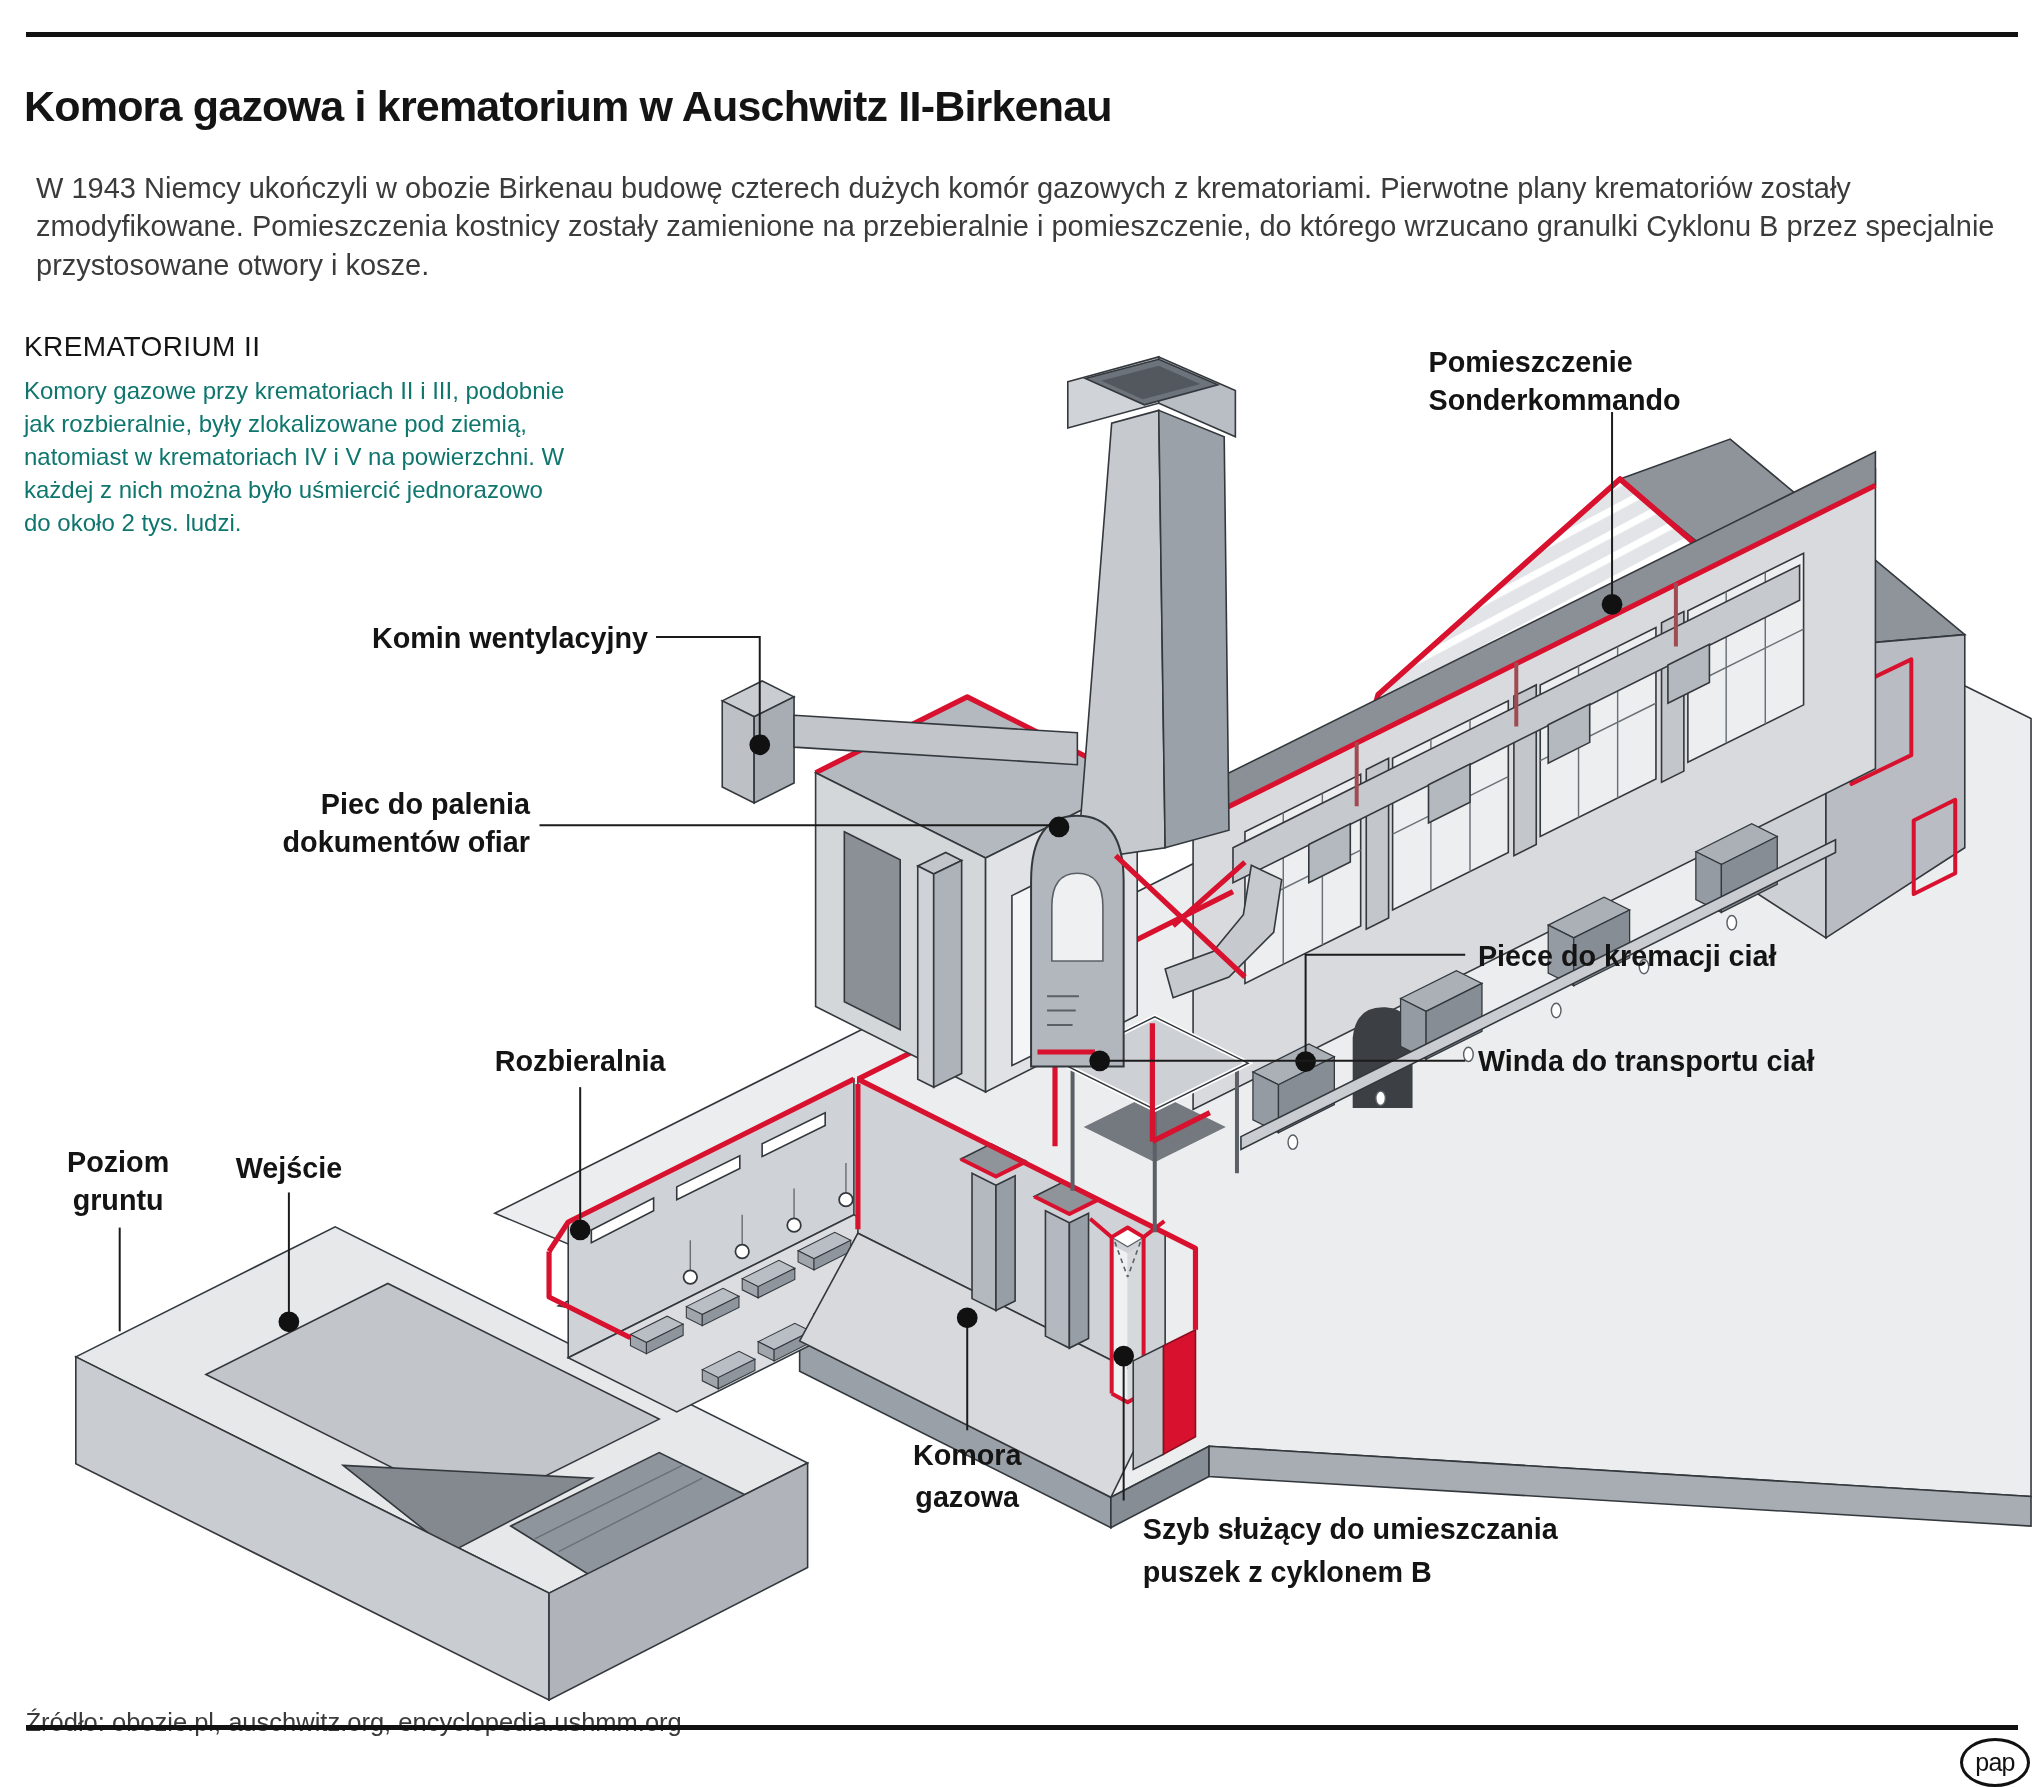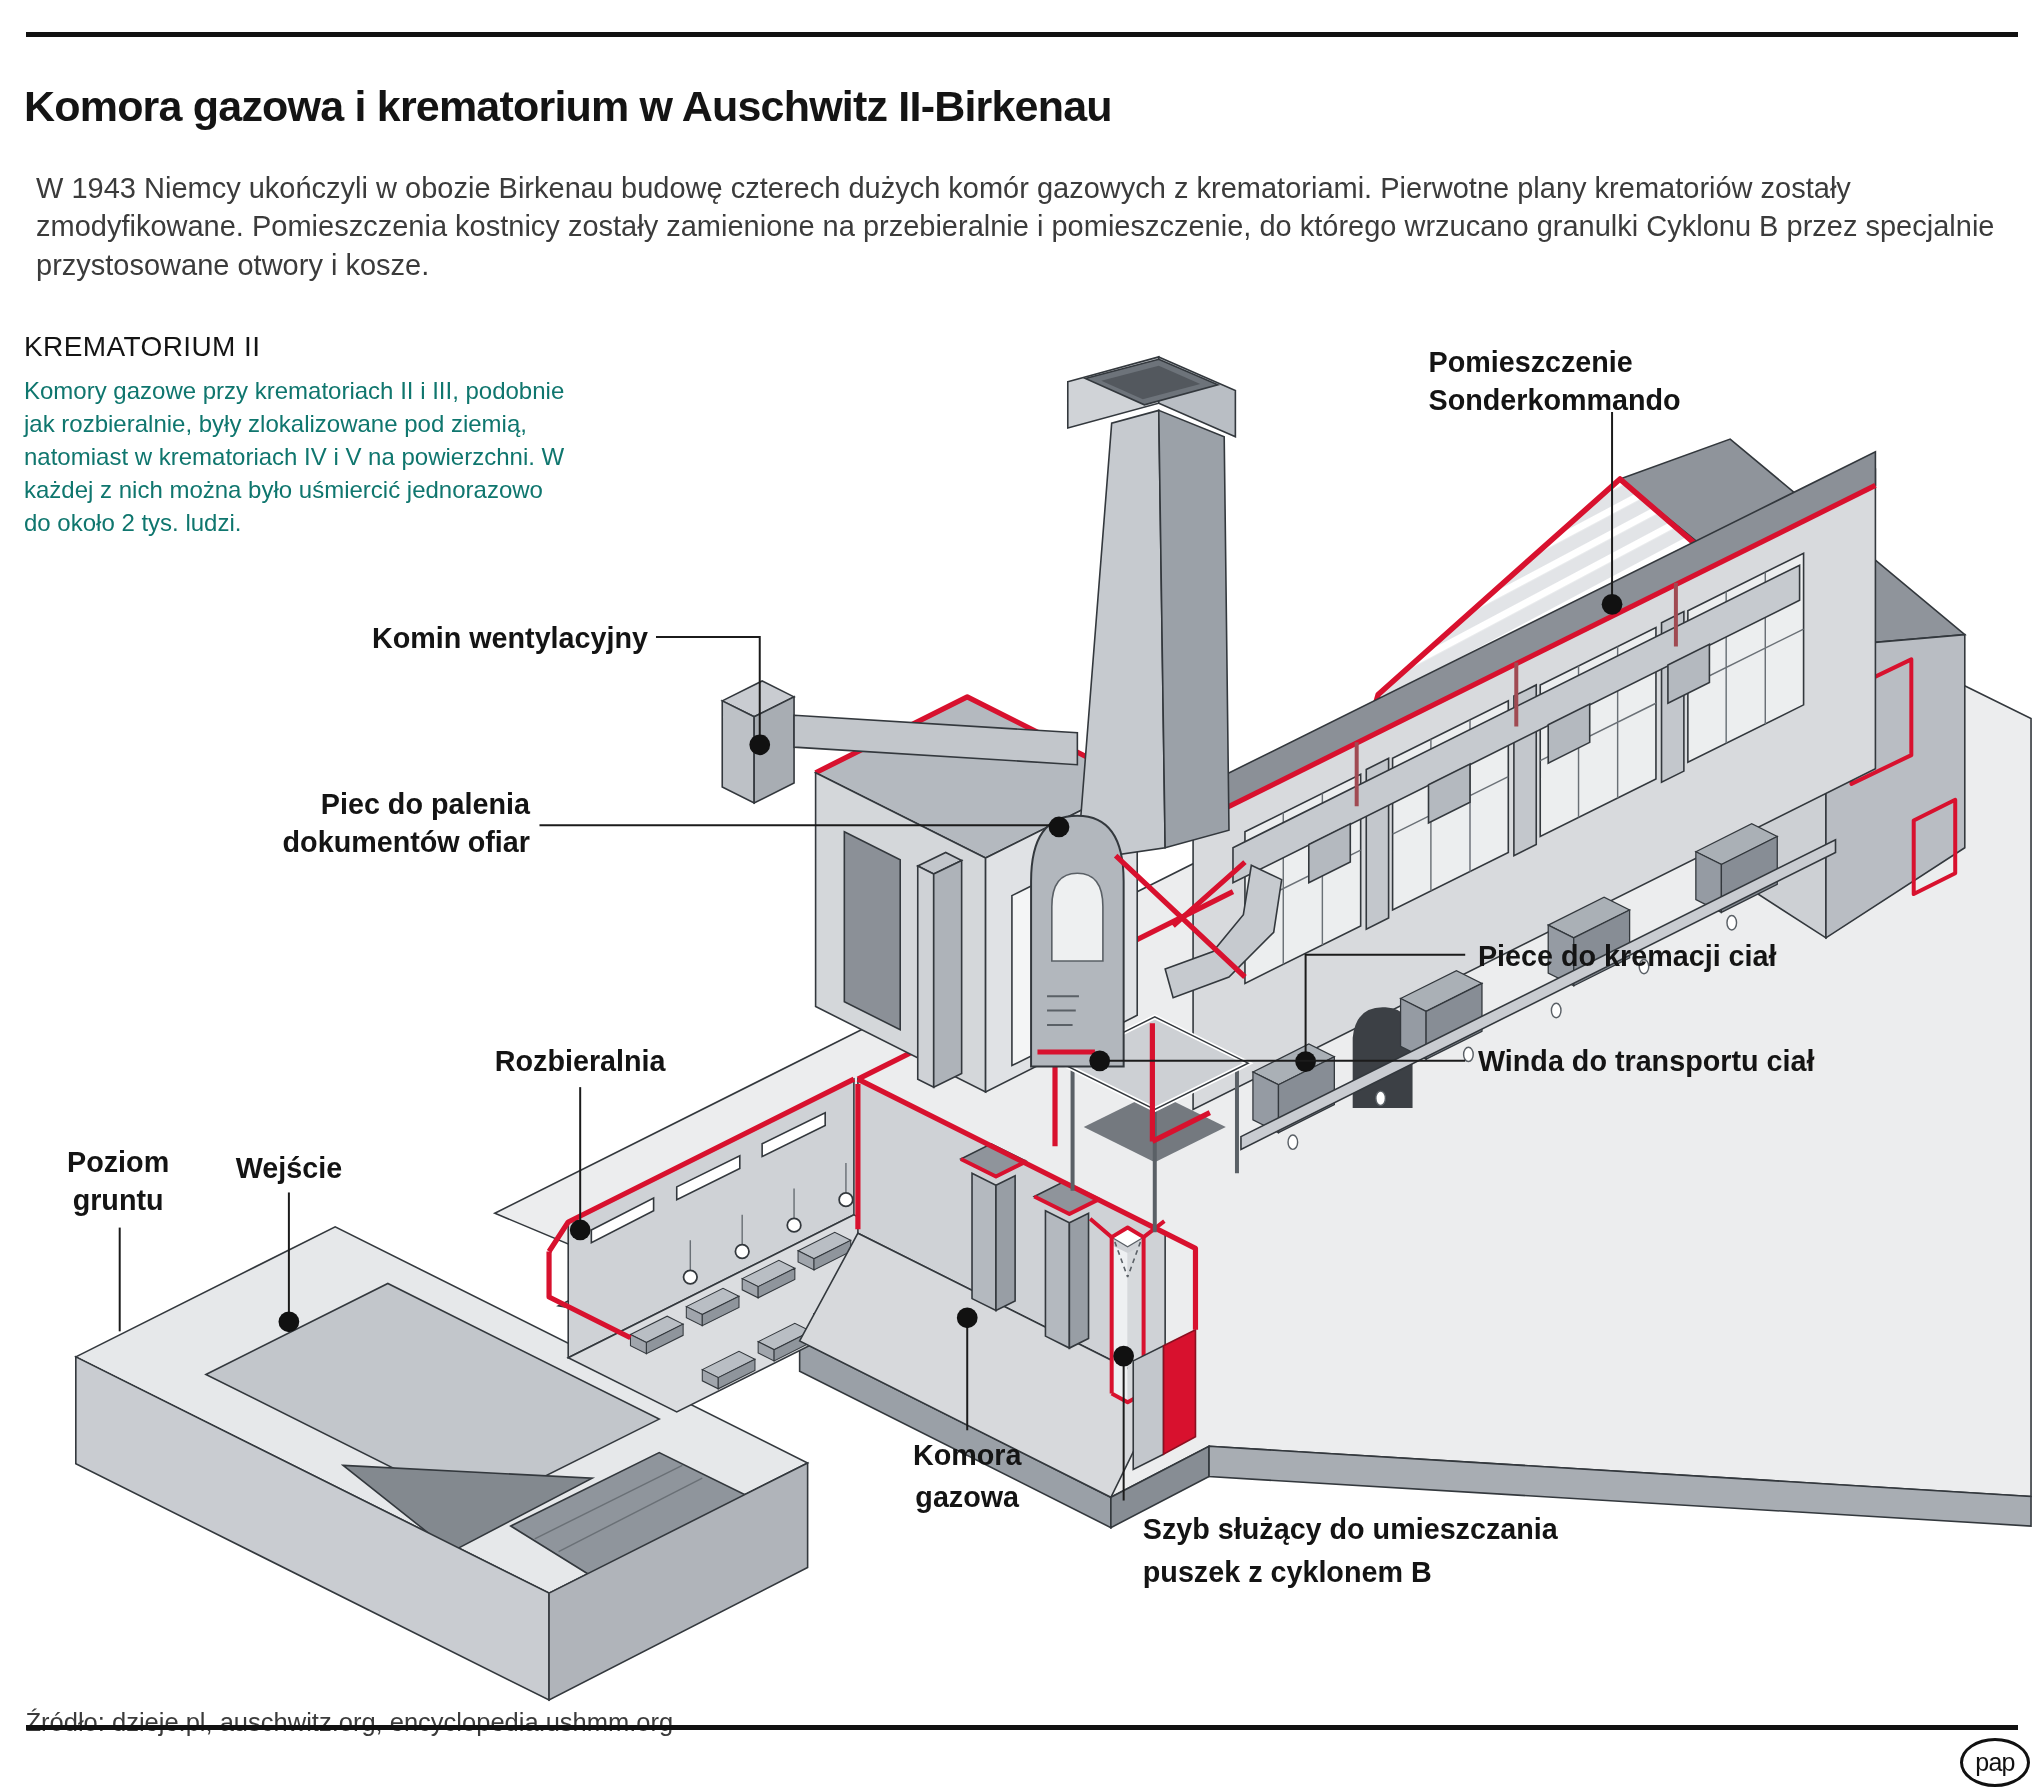--- a/index.html
+++ b/index.html
@@ -278,16 +278,16 @@
     <text class="lbl" x="148" y="1468" text-anchor="middle">Poziom</text>
     <text class="lbl" x="148" y="1516" text-anchor="middle">gruntu</text>
     <text class="lbl" x="362" y="1476" text-anchor="middle">Wejście</text>
     <text class="lbl" x="1212" y="1836" text-anchor="middle">Komora</text>
     <text class="lbl" x="1212" y="1888" text-anchor="middle">gazowa</text>
     <text class="lbl" x="1432" y="1928">Szyb służący do umieszczania</text>
     <text class="lbl" x="1432" y="1982">puszek z cyklonem B</text>
   </g>
 </svg>
 
-<p id="source">Źródło: dzieje.pl, auschwitz.org, encyclopedia.ushmm.org</p>
+<p id="source">Źródło: obozie.pl, auschwitz.org, encyclopedia.ushmm.org</p>
 <div class="rule" id="rule-bottom"></div>
 <div id="pap-logo">pap</div>
 
 
 </body></html>

